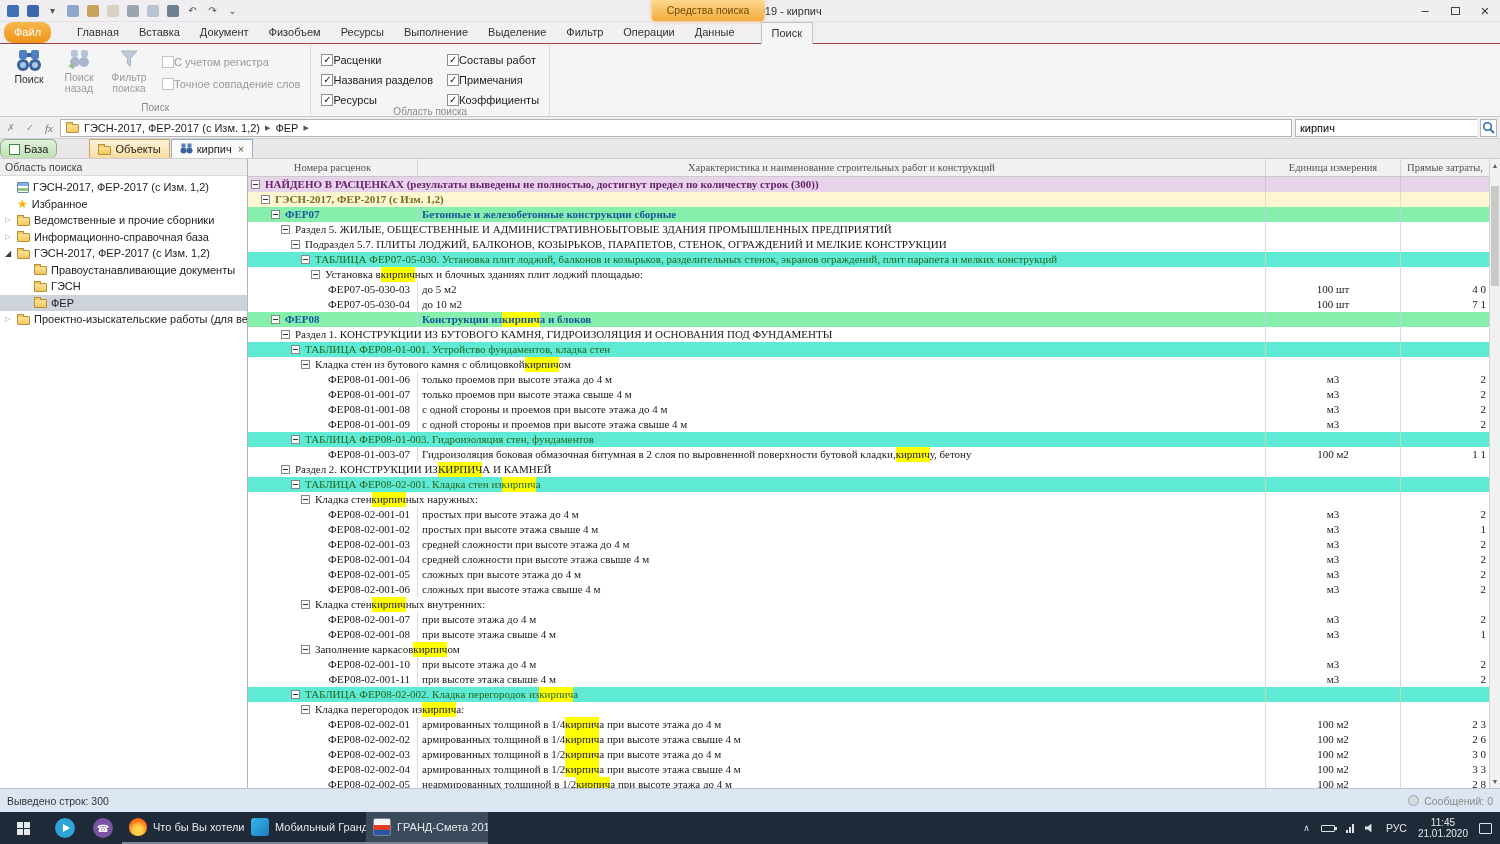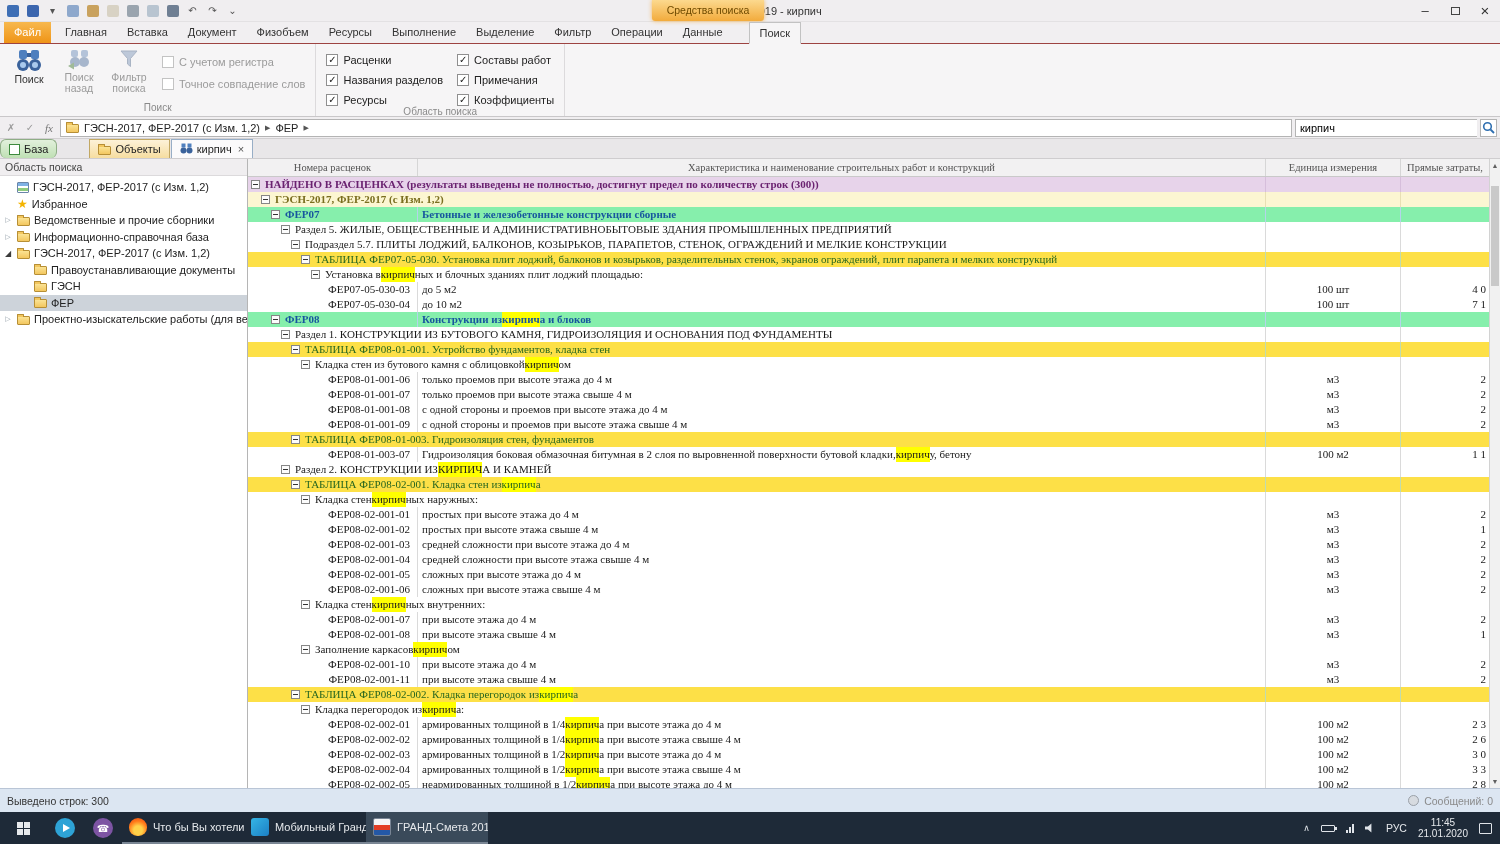--- a/index.html
+++ b/index.html
@@ -19,36 +19,36 @@
              box-shadow:0 0 4px rgba(242,171,60,.8); }
   .win-controls { margin-left:auto; display:flex; z-index:2; }
   .wc { width:30px; height:21px; display:flex; align-items:center; justify-content:center; color:#333; }
   .wc-min::before { content:"–"; font-size:13px; }
   .wc-max span { width:9px; height:8px; border:1px solid #444; background:transparent; }
   .wc-close::before { content:"×"; font-size:15px; }
 
   
   .tabs-row { height:22px; flex:none; display:flex; align-items:stretch; background:#f1eff1; border-bottom:1px solid #9d4341; padding-left:4px; }
   .rtab { padding:0 10px; line-height:21px; color:#333; font-size:11px; }
-  .rtab.file { background:linear-gradient(#f7b84e,#ef9417); color:#fff; margin-right:4px; }
+  .rtab.file { background:linear-gradient(#f7b84e,#ef9417); color:#fff; margin-right:16px;border-radius:9px; }
   .rtab.active { background:#f6f5f6; border:1px solid #c2c2c2; border-bottom:1px solid #f6f5f6; margin-bottom:-1px; margin-left:16px; z-index:1; }
 
   
   .ribbon { height:73px; flex:none; background:#f6f5f6; border-bottom:1px solid #c9c7c9; display:flex; }
   .rgroup { display:flex; flex-direction:column; border-right:1px solid #dcdadc; }
   .rgroup-content { flex:1; display:flex; padding:3px 6px 0 4px; }
   .rgroup-label { height:14px; text-align:center; font-size:10px; color:#8a8a8a; line-height:12px; }
   .bigbtn { width:50px; display:flex; flex-direction:column; align-items:center; padding-top:2px; font-size:10.5px; line-height:11px; text-align:center; color:#333; border-radius:2px; }
   .bigbtn svg { margin-bottom:2px; }
   .bigbtn.disabled { color:#9b9b9b; }
   .bigbtn.disabled svg { opacity:.55; }
   .check-stack { display:flex; flex-direction:column; gap:9px; margin:8px 4px 0 8px; }
   .scope-cols { display:flex; gap:14px; margin:6px 4px 0 6px; }
   .scope-col { display:flex; flex-direction:column; gap:7px; }
-  .cb { display:flex; align-items:center; gap:5px; height:13px; white-space:nowrap; font-size:11px; color:#222; }
+  .cb { display:flex; align-items:center; height:13px; white-space:nowrap; font-size:11px; color:#222; }
   .cb .box { width:12px; height:12px; flex:none; background:#fff; border:1px solid #8f8f8f; display:flex; align-items:center; justify-content:center; font-size:10px; color:#222; line-height:1; }
   .cb.checked .box::before { content:"✓"; }
   .cb.disabled { color:#9b9b9b; }
   .cb.disabled .box { border-color:#c3c3c3; }
 
   
   .formula-bar { height:22px; flex:none; display:flex; align-items:center; gap:3px; background:#f0eef0; border-bottom:1px solid #d2d0d2; padding:0 3px; }
   .fb-icon { width:16px; text-align:center; color:#9a9a9a; font-size:10px; }
   .fb-fx { font-style:italic; color:#777; font-size:11px; font-family:"Liberation Serif",serif; }
   .address { flex:1; height:18px; background:#fff; border:1px solid #b4b4b4; display:flex; align-items:center; gap:5px; padding:0 5px; overflow:hidden; white-space:nowrap; }
@@ -100,21 +100,21 @@
   .cell.cost { justify-content:flex-end; padding-right:3px; }
   .exp { width:9px; height:9px; flex:none; border:1px solid #868686; background:#fcfcfc; display:inline-flex; align-items:center; justify-content:center; margin-right:5px; }
   .exp::before { content:""; width:5px; height:1px; background:#333; }
   .hl { background:#ffff00; }
   .r-found { background:#e7d3ea; color:#6a2270; font-weight:bold; }
   .r-found .cell { border-right-color:#d6bedb; }
   .r-base { background:#fcf6d2; color:#7a6e1f; font-weight:bold; }
   .r-base .cell { border-right-color:#e8e0b4; }
   .r-book { background:#86efac; color:#17569e; font-weight:bold; }
   .r-book .cell { border-right-color:#b4d4ea; }
-  .r-table { background:#fde047; color:#27661f; }
+  .r-table { background:#5eead4; color:#27661f; }
   .r-table .cell { border-right-color:#c0dcae; }
   .r-section, .r-group, .r-item { color:#1a1a1a; }
 
   
   .vscroll { width:11px; flex:none; background:#f1f1f1; border-left:1px solid #d2d2d2; display:flex; flex-direction:column; }
   .vs-btn { height:13px; flex:none; display:flex; align-items:center; justify-content:center; font-size:7px; color:#5f5f5f; }
   .vs-track { flex:1; position:relative; }
   .vs-thumb { position:absolute; top:14px; left:1px; right:1px; height:100px; background:#c9c9c9; }
 
   

